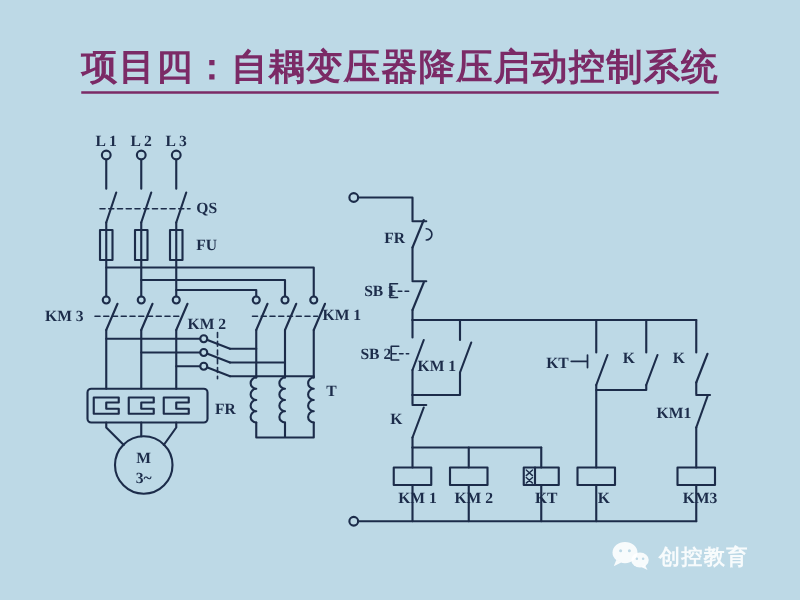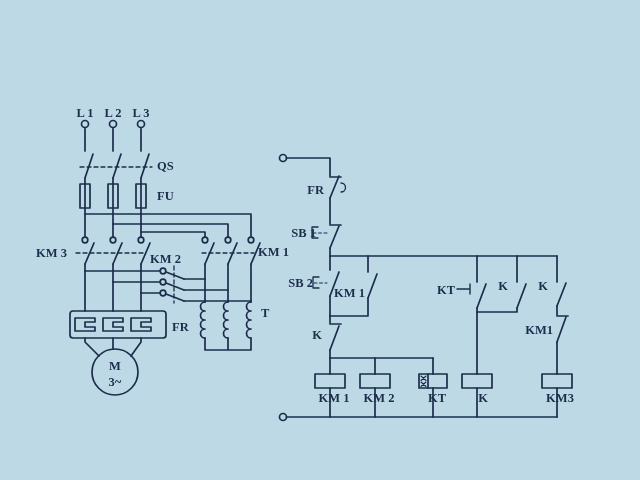--- a/index.html
+++ b/index.html
@@ -22,20 +22,23 @@
     position:absolute;left:488px;top:432px;display:flex;align-items:center;gap:7px;
     color:rgba(255,255,255,0.88);font-size:17px;font-weight:bold;
     font-family:"Liberation Sans", sans-serif;letter-spacing:1px;
   }
 </style>
 </head>
 <body>
 
 <div class="stage">
 
+  <div class="title">
+    <span>项目四：自耦变压器降压启动控制系统</span>
+  </div>
 
   <svg class="circuit" width="640" height="480" viewBox="0 0 640 480">
 
     <g stroke="#1c2c4a" fill="none" stroke-width="1.7" stroke-linecap="round" stroke-linejoin="round">
 
       <g>
         <circle cx="85" cy="124" r="3.5"></circle>
         <circle cx="113" cy="124" r="3.5"></circle>
         <circle cx="141" cy="124" r="3.5"></circle>
         <path d="M85,128 V151 M113,128 V151 M141,128 V151"></path>
@@ -229,14 +232,31 @@
       <text x="553" y="334" text-anchor="end">KM1</text>
 
       <text x="334" y="402" text-anchor="middle">KM 1</text>
       <text x="379" y="402" text-anchor="middle">KM 2</text>
       <text x="437" y="402" text-anchor="middle">KT</text>
       <text x="483" y="402" text-anchor="middle">K</text>
       <text x="560" y="402" text-anchor="middle">KM3</text>
     </g>
   </svg>
 
+  <div class="watermark">
+    <svg width="32" height="26" viewBox="0 0 32 26">
+      <g fill="rgba(255,255,255,0.88)">
+        <ellipse cx="12" cy="10" rx="10" ry="8.5"></ellipse>
+        <path d="M5,16 L3,21 L9,18 Z"></path>
+        <ellipse cx="24" cy="16" rx="7" ry="6"></ellipse>
+        <path d="M28,20 L30,24 L25,21.5 Z"></path>
+      </g>
+      <g fill="#bdd9e6">
+        <circle cx="8.5" cy="8.5" r="1.2"></circle>
+        <circle cx="15.5" cy="8.5" r="1.2"></circle>
+        <circle cx="21.5" cy="15" r="1"></circle>
+        <circle cx="26.5" cy="15" r="1"></circle>
+      </g>
+    </svg>
+    <span>创控教育</span>
+  </div>
 
 </div>
 
 </body></html>

